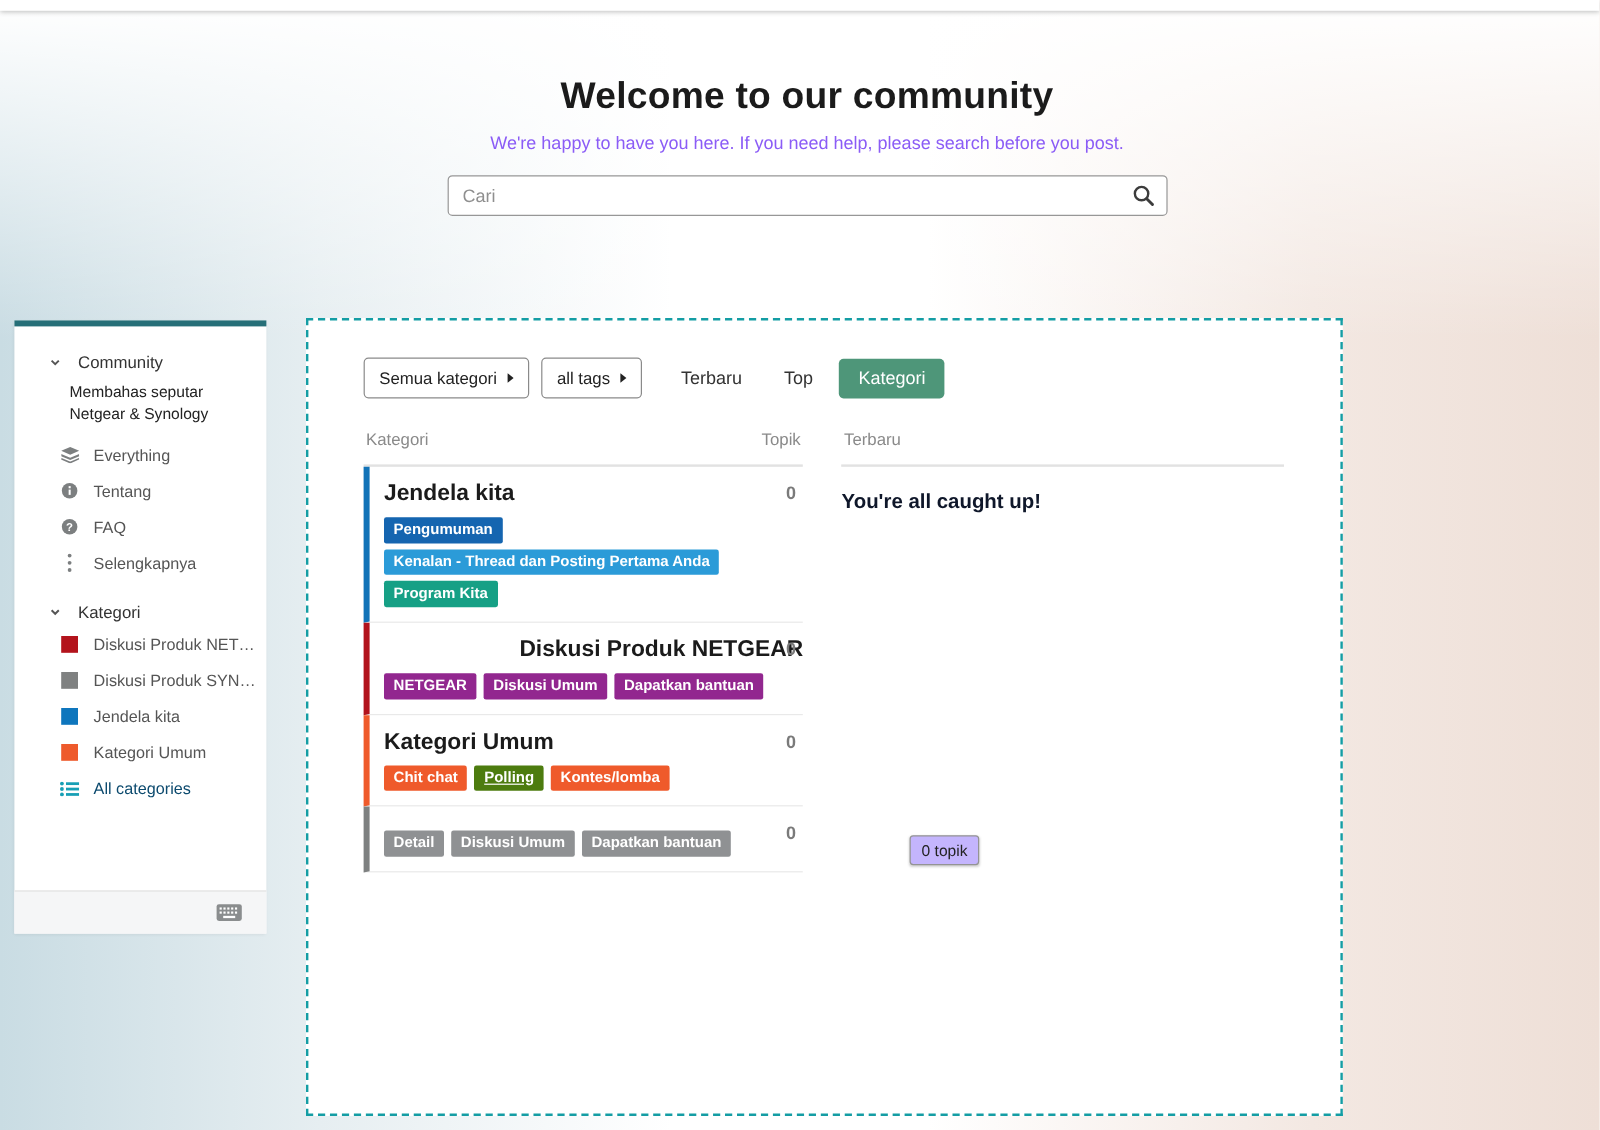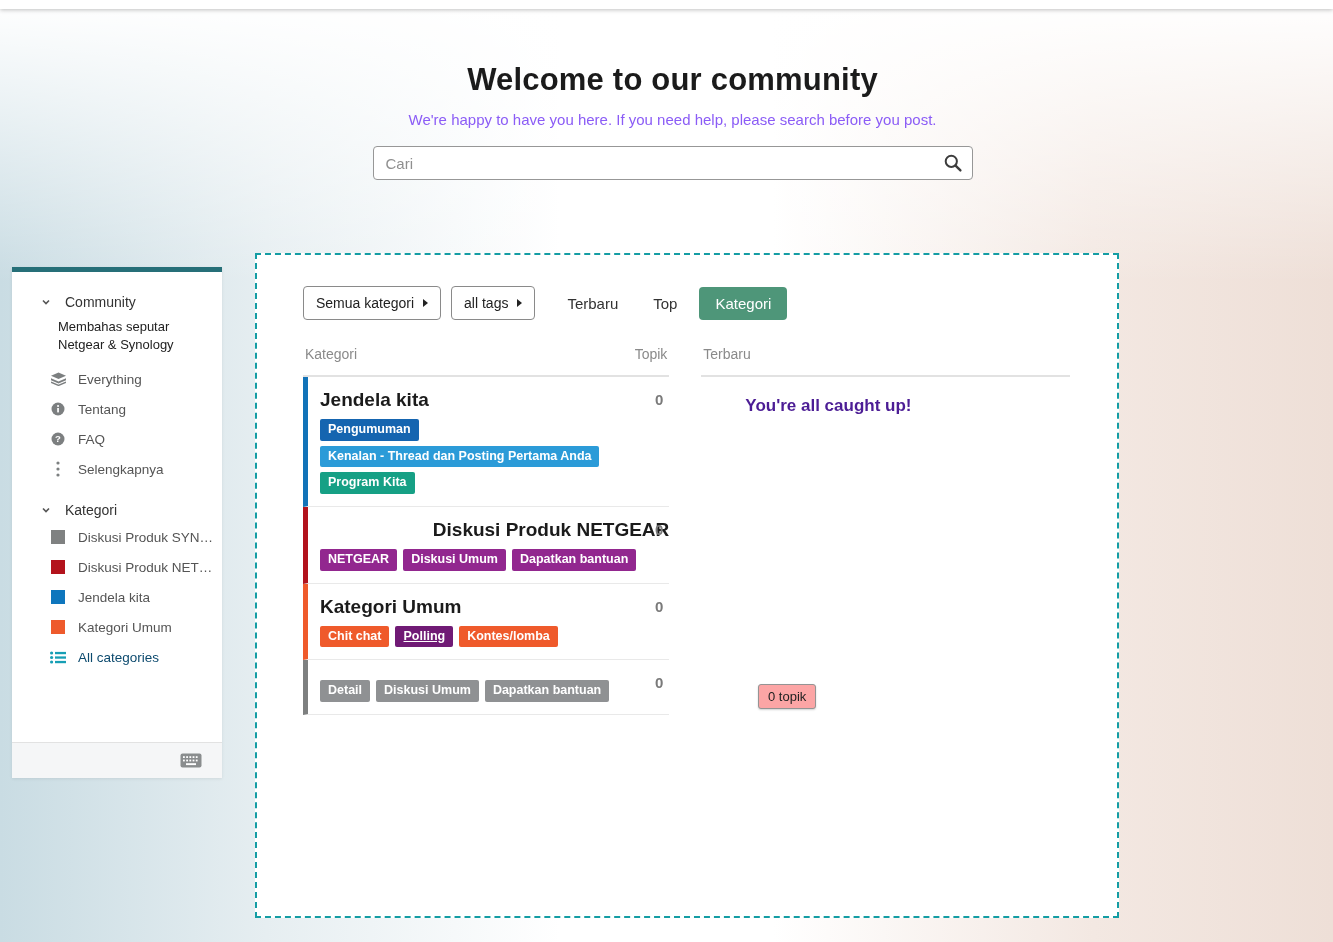--- a/index.html
+++ b/index.html
@@ -31,21 +31,21 @@
   .sb-desc{margin:4px 0 10px 46px;font-size:13px;color:#222;line-height:1.4;width:128px;}
   .sb-item{display:flex;align-items:center;gap:12px;height:30px;padding-left:38px;
     font-size:13.5px;color:#555;cursor:pointer;}
   .sb-icon{width:16px;display:inline-flex;justify-content:center;line-height:0;}
   .color-square{width:14px;height:14px;display:inline-block;}
   .sb-item.all-cats .sb-label{color:#0c4a6e;}
   .sidebar-footer{position:absolute;bottom:0;left:0;right:0;height:36px;background:#f5f6f7;
     border-top:1px solid #e2e2e2;display:flex;align-items:center;justify-content:flex-end;
     padding-right:20px;box-sizing:border-box;}
   
-  .panel{position:absolute;left:255px;top:253px;width:864px;height:665px;background:#fff;
+  .panel{position:absolute;left:255px;top:265px;width:864px;height:665px;background:#fff;
     border:2px dashed #149da4;box-sizing:border-box;}
   .panel-inner{padding:31px 47px 0 46px;position:relative;}
   .filterbar{display:flex;align-items:center;}
   .dropdown{display:flex;align-items:center;gap:9px;border:1px solid #8a8a8a;border-radius:4px;
     background:#fff;padding:8px 12px;font-size:14px;color:#222;cursor:pointer;
     font-family:"Liberation Sans",sans-serif;margin-right:10px;}
   .caret{width:0;height:0;border-left:5px solid #222;border-top:4px solid transparent;
     border-bottom:4px solid transparent;display:inline-block;}
   .nav-link{padding:8px 13px;font-size:15px;color:#333;cursor:pointer;margin-left:9px;}
   .nav-link.active{background:#4e9679;color:#fff;border-radius:4px;padding:8px 16px;}
@@ -54,22 +54,22 @@
   .latest-col{width:468px;margin-left:32px;}
   .col-header{display:flex;justify-content:space-between;font-size:14px;color:#8a8a8a;
     padding:6px 2px 13px 2px;border-bottom:2px solid #e2e2e2;}
   .cat-row{position:relative;border-left:5px solid #ccc;padding:12px 0 12px 12px;
     border-bottom:1px solid #e9e9e9;}
   .cat-title{margin:0;font-size:19px;font-weight:bold;color:#1b1b1b;cursor:pointer;}
   .badges{max-width:330px;margin-top:8px;display:flex;flex-wrap:wrap;gap:5px 6px;}
   .badge{color:#fff;font-size:12.5px;font-weight:bold;padding:3px 8px;border-radius:2px;
     line-height:1.25;white-space:nowrap;cursor:pointer;}
   .count{position:absolute;right:6px;top:14px;color:#7a7a7a;font-weight:bold;font-size:15px;}
-  .caught-up{margin-top:19px;font-size:17px;font-weight:bold;color:#4c1d95;margin-left:44px;}
-  .tooltip{position:absolute;left:501px;top:429px;background:#fca5a5;border:1px solid #949494;
+  .caught-up{margin-top:19px;font-size:17px;font-weight:bold;color:#0f172a;}
+  .tooltip{position:absolute;left:501px;top:429px;background:#c4b5fd;border:1px solid #949494;
     border-radius:3px;padding:4px 9px;font-size:13px;color:#222;box-shadow:0 1px 2px rgba(0,0,0,.18);
     white-space:nowrap;z-index:4;}
 </style>
 </head>
 <body>
 
 <div class="top-strip"></div>
 
 <div class="hero">
   <h1>Welcome to our community</h1>
@@ -139,29 +139,29 @@
     <span class="sb-icon">
         <svg width="10" height="10" viewBox="0 0 10 10">
           <polyline points="2,3.5 5,6.5 8,3.5" fill="none" stroke="#555" stroke-width="1.6"></polyline>
         </svg>
       </span>
     <span>Kategori</span>
   </div>
   <div id="category-items">
       <div class="sb-item">
         <span class="sb-icon">
+          <span class="color-square" style="background: rgb(179, 19, 28);"></span>
+        </span>
+        <span class="sb-label">Diskusi Produk NET…</span>
+      </div>
+      <div class="sb-item">
+        <span class="sb-icon">
           <span class="color-square" style="background: rgb(127, 129, 129);"></span>
         </span>
         <span class="sb-label">Diskusi Produk SYN…</span>
-      </div>
-      <div class="sb-item">
-        <span class="sb-icon">
-          <span class="color-square" style="background: rgb(179, 19, 28);"></span>
-        </span>
-        <span class="sb-label">Diskusi Produk NET…</span>
       </div>
       <div class="sb-item">
         <span class="sb-icon">
           <span class="color-square" style="background: rgb(14, 118, 189);"></span>
         </span>
         <span class="sb-label">Jendela kita</span>
       </div>
       <div class="sb-item">
         <span class="sb-icon">
           <span class="color-square" style="background: rgb(238, 90, 44);"></span>
@@ -243,21 +243,21 @@
                 <span class="badge" style="background: rgb(146, 39, 143);">NETGEAR</span>
                 <span class="badge" style="background: rgb(146, 39, 143);">Diskusi Umum</span>
                 <span class="badge" style="background: rgb(146, 39, 143);">Dapatkan bantuan</span>
               </div>
               <span class="count">0</span>
             </div>
             <div class="cat-row" style="border-left-color: rgb(239, 90, 43);">
               <h3 class="cat-title">Kategori Umum</h3>
               <div class="badges">
                 <span class="badge" style="background: rgb(239, 90, 43);">Chit chat</span>
-                <span class="badge" style="background: #701a75; text-decoration: underline;">Polling</span>
+                <span class="badge" style="background: #4d7c0f; text-decoration: underline;">Polling</span>
                 <span class="badge" style="background: rgb(239, 90, 43);">Kontes/lomba</span>
               </div>
               <span class="count">0</span>
             </div>
             <div class="cat-row" style="border-left-color: rgb(126, 128, 128);">
               <div class="badges">
                 <span class="badge" style="background: rgb(143, 145, 147);">Detail</span>
                 <span class="badge" style="background: rgb(143, 145, 147);">Diskusi Umum</span>
                 <span class="badge" style="background: rgb(143, 145, 147);">Dapatkan bantuan</span>
               </div>

